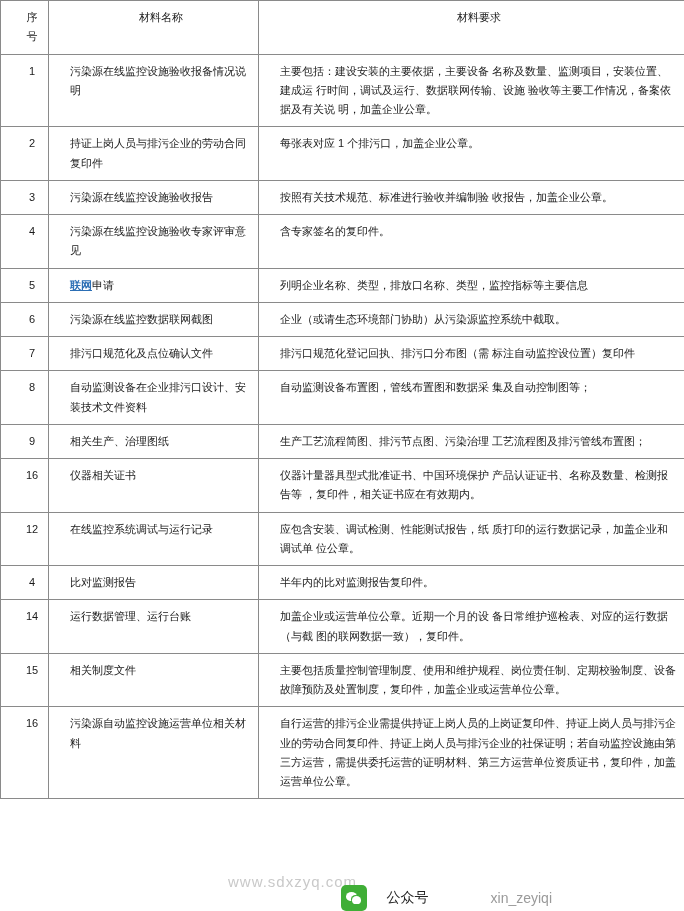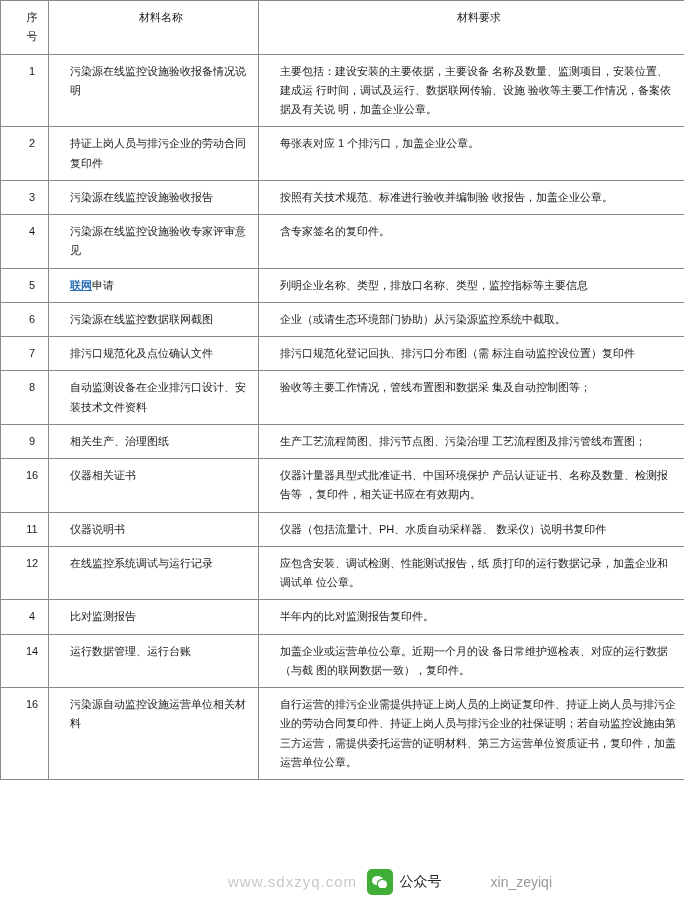--- a/index.html
+++ b/index.html
@@ -72,24 +72,24 @@
     position: absolute;
     left: 228px;
     top: 6px;
     font-size: 15px;
     color: #c9c9c9;
     letter-spacing: 1px;
   }
   .gz-badge {
     position: absolute;
     right: 12px;
-    top: 2px;
+    top: 18px;
     display: flex;
     align-items: center;
-    gap: 7px;
+    gap: 20px;
   }
   .gz-icon {
     width: 26px;
     height: 26px;
     border-radius: 5px;
     background: #3fae36;
     position: relative;
     flex: 0 0 auto;
   }
   .gz-icon:before {
@@ -173,51 +173,51 @@
       <td class="req-cell">企业（或请生态环境部门协助）从污染源监控系统中截取。</td>
     </tr>
     <tr>
       <td class="no-cell">7</td>
       <td class="name-cell">排污口规范化及点位确认文件</td>
       <td class="req-cell">排污口规范化登记回执、排污口分布图（需 标注自动监控设位置）复印件</td>
     </tr>
     <tr>
       <td class="no-cell">8</td>
       <td class="name-cell">自动监测设备在企业排污口设计、安装技术文件资料</td>
-      <td class="req-cell">验收等主要工作情况，管线布置图和数据采 集及自动控制图等；</td>
+      <td class="req-cell">自动监测设备布置图，管线布置图和数据采 集及自动控制图等；</td>
     </tr>
     <tr>
       <td class="no-cell">9</td>
       <td class="name-cell">相关生产、治理图纸</td>
       <td class="req-cell">生产工艺流程简图、排污节点图、污染治理 工艺流程图及排污管线布置图；</td>
     </tr>
     <tr>
       <td class="no-cell">16</td>
       <td class="name-cell">仪器相关证书</td>
       <td class="req-cell">仪器计量器具型式批准证书、中国环境保护 产品认证证书、名称及数量、检测报告等 ，复印件，相关证书应在有效期内。</td>
     </tr>
     <tr>
-      <td class="no-cell">11</td>
-      <td class="name-cell">仪器说明书</td>
-      <td class="req-cell">仪器（包括流量计、PH、水质自动采样器、 数采仪）说明书复印件</td>
-    </tr>
-    <tr>
       <td class="no-cell">12</td>
       <td class="name-cell">在线监控系统调试与运行记录</td>
       <td class="req-cell">应包含安装、调试检测、性能测试报告，纸 质打印的运行数据记录，加盖企业和调试单 位公章。</td>
     </tr>
     <tr>
       <td class="no-cell">4</td>
       <td class="name-cell">比对监测报告</td>
       <td class="req-cell">半年内的比对监测报告复印件。</td>
     </tr>
     <tr>
       <td class="no-cell">14</td>
       <td class="name-cell">运行数据管理、运行台账</td>
       <td class="req-cell">加盖企业或运营单位公章。近期一个月的设 备日常维护巡检表、对应的运行数据（与截 图的联网数据一致），复印件。</td>
+    </tr>
+    <tr>
+      <td class="no-cell">15</td>
+      <td class="name-cell">相关制度文件</td>
+      <td class="req-cell">主要包括质量控制管理制度、使用和维护规程、岗位责任制、定期校验制度、设备故障预防及处置制度，复印件，加盖企业或运营单位公章。</td>
     </tr>
     <tr>
       <td class="no-cell">16</td>
       <td class="name-cell">污染源自动监控设施运营单位相关材料</td>
       <td class="req-cell">自行运营的排污企业需提供持证上岗人员的上岗证复印件、持证上岗人员与排污企业的劳动合同复印件、持证上岗人员与排污企业的社保证明；若自动监控设施由第三方运营，需提供委托运营的证明材料、第三方运营单位资质证书，复印件，加盖运营单位公章。</td>
     </tr>
   </tbody>
 </table>
 
 <div class="footer-brand">

